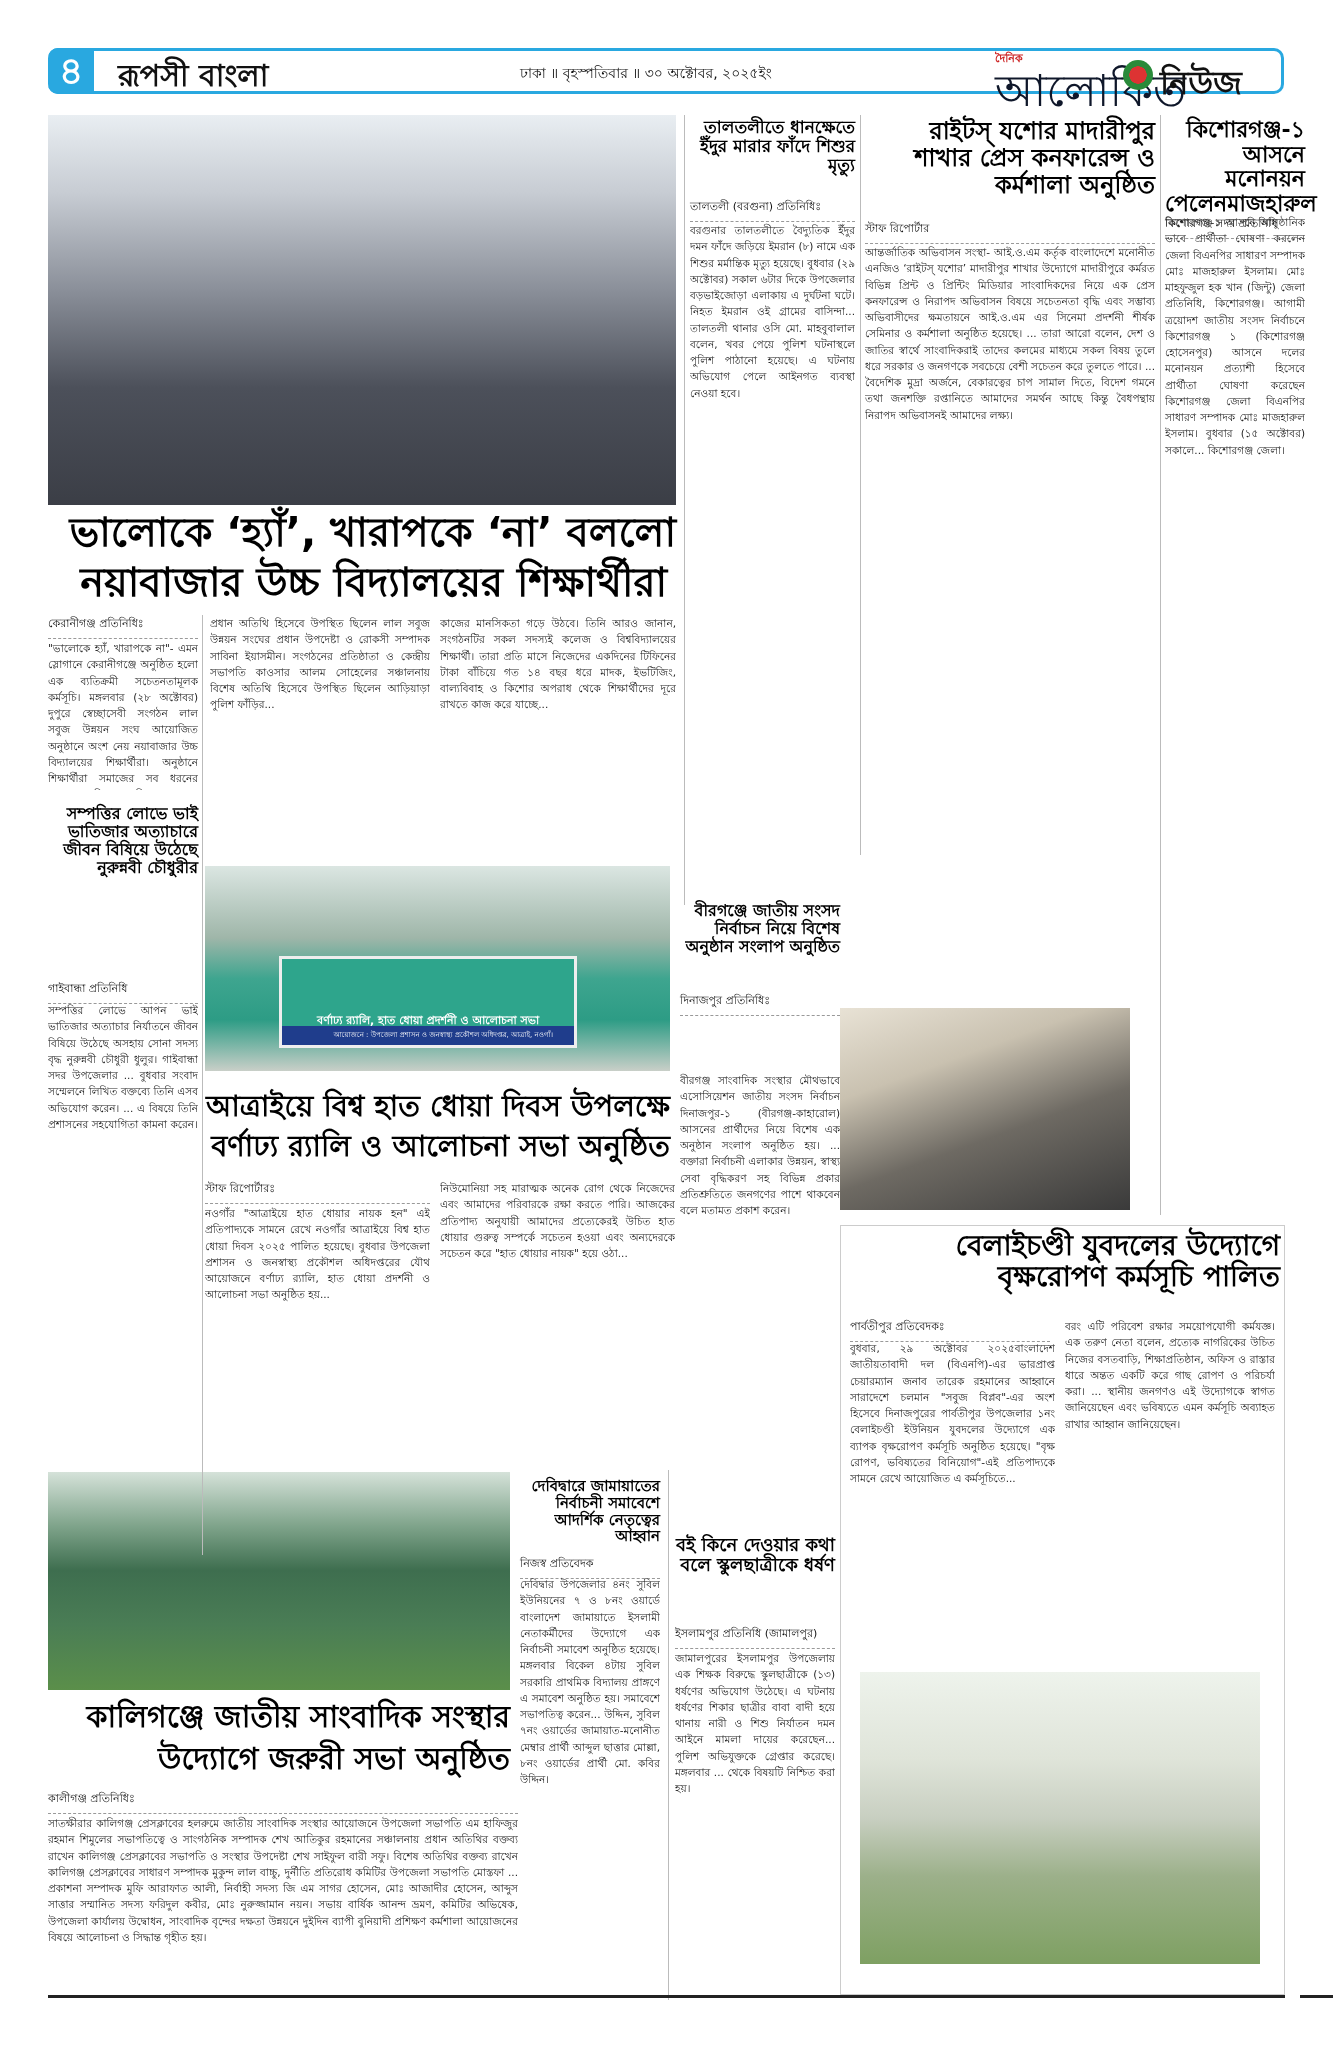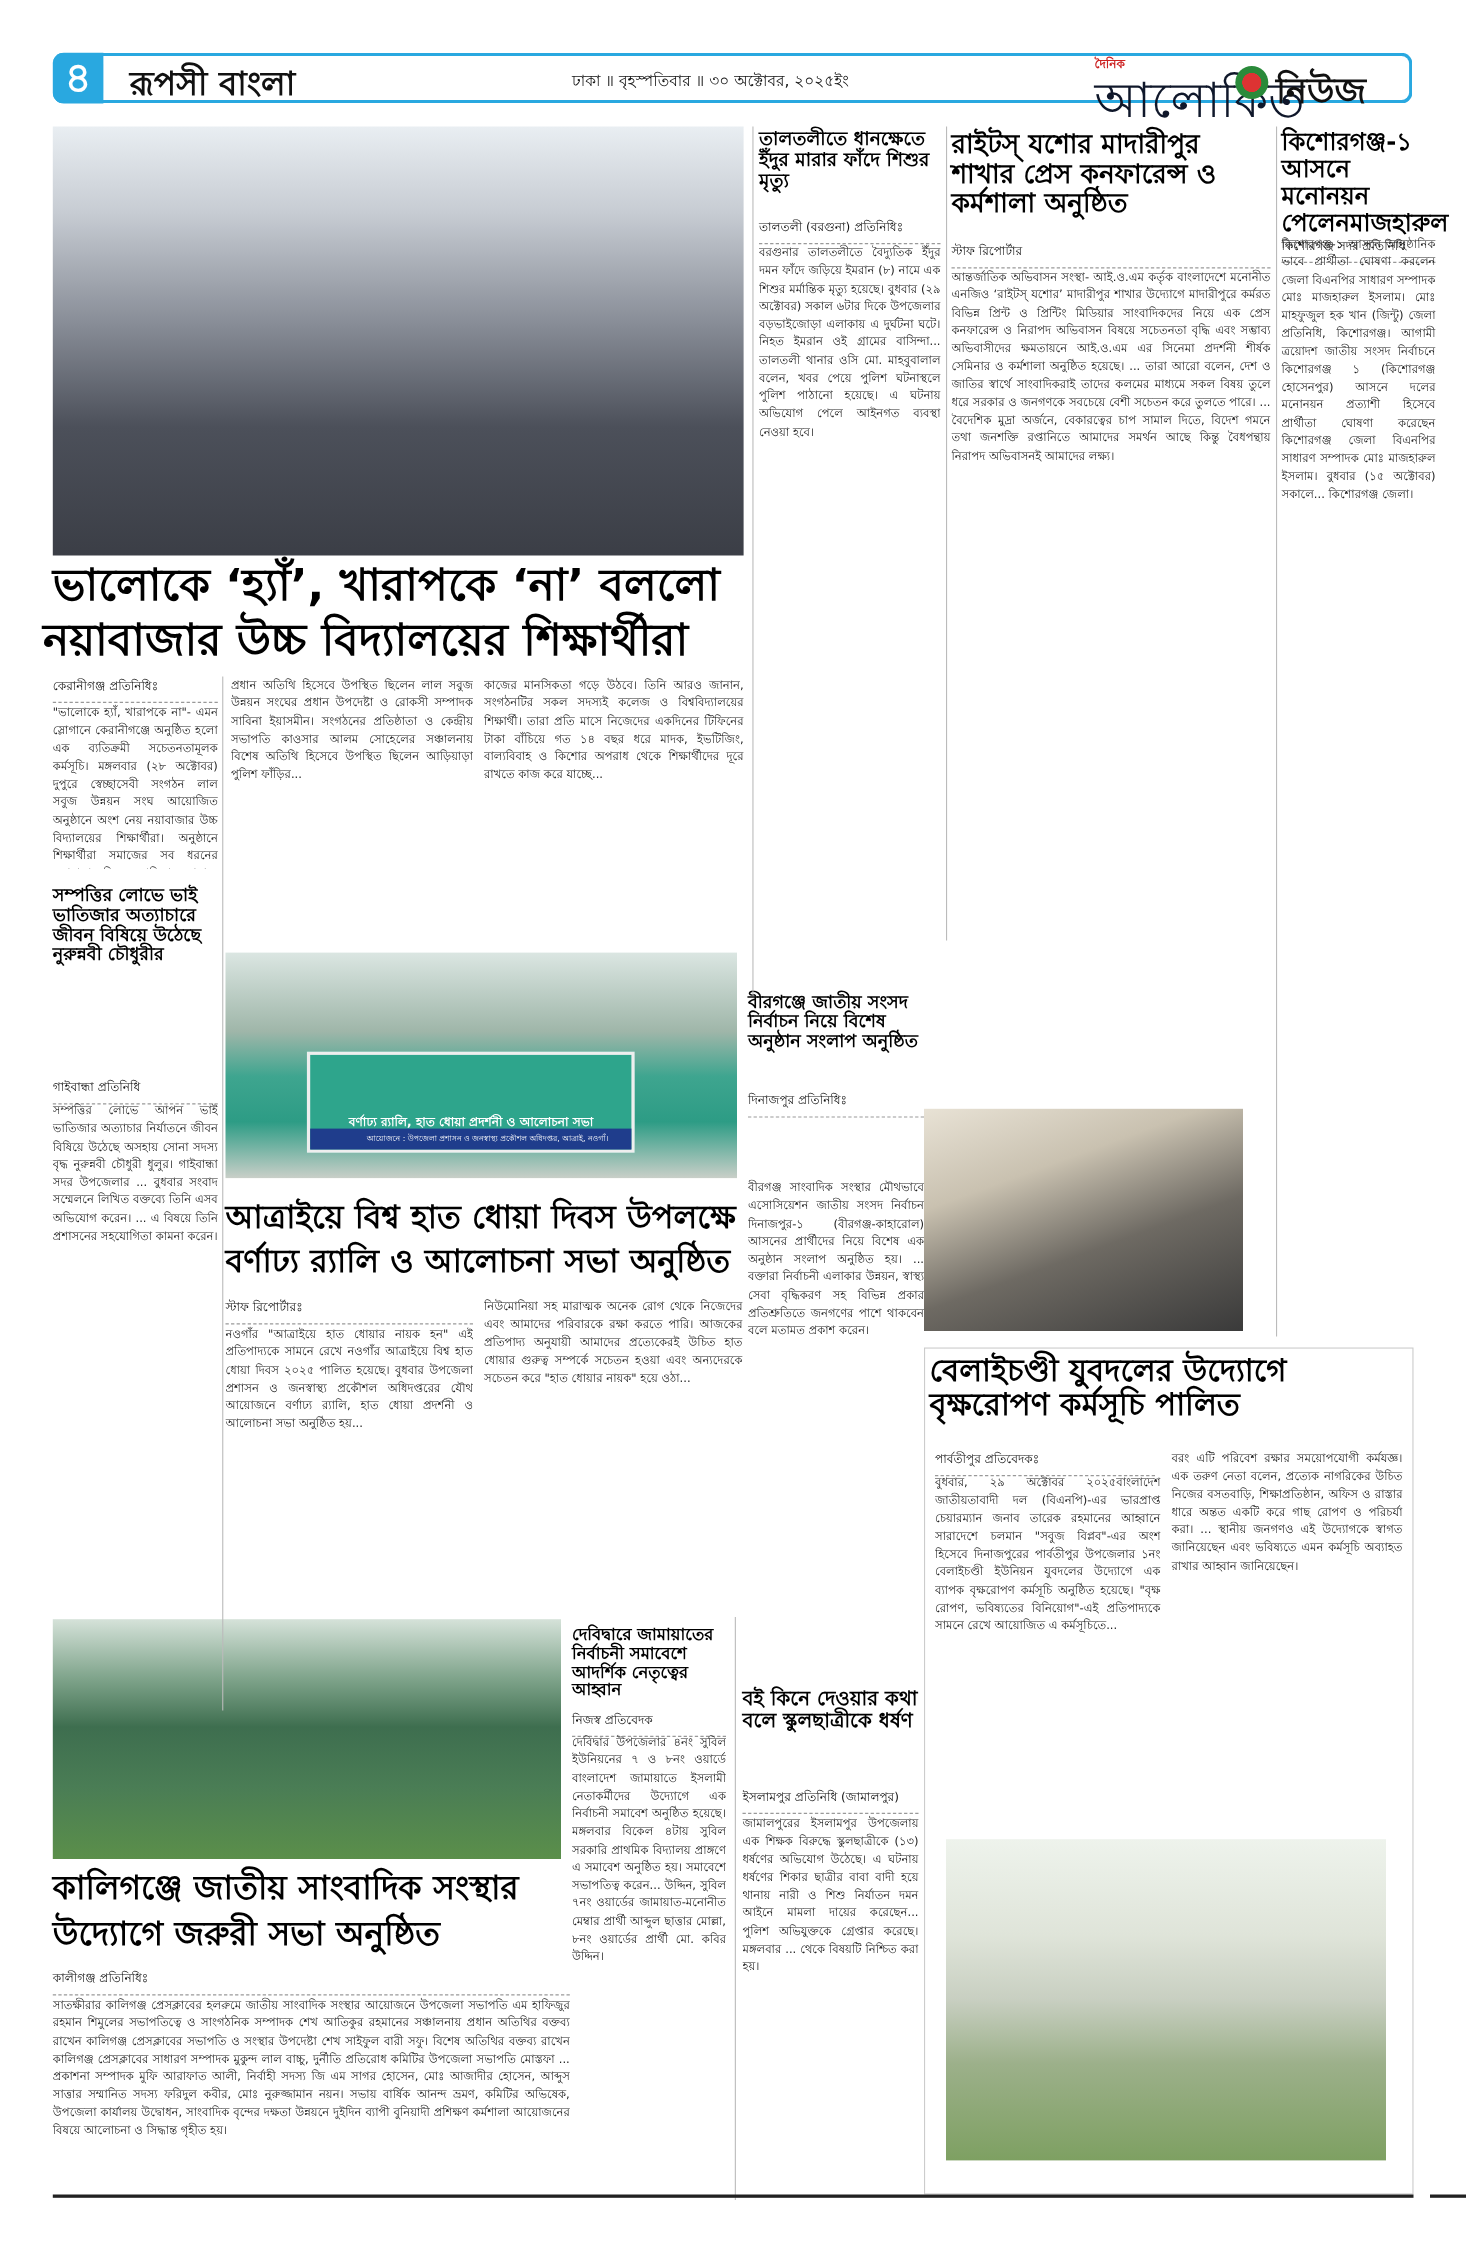--- a/index.html
+++ b/index.html
@@ -21,21 +21,21 @@
 
   .photo { background: #888; overflow: hidden; }
   .photo-crowd { background: linear-gradient(180deg,#e9eef2 0%,#c7ccd3 20%,#8a8f99 45%,#4c505a 70%,#3b3e46 100%); }
   .photo-rally { background: linear-gradient(180deg,#dbe6e2 0%,#9fb6a9 35%,#3ea58f 55%,#2d9c85 75%,#c9cfc8 100%); }
   .photo-group { background: linear-gradient(180deg,#d5e2d9 0%,#7ea38a 25%,#3e6e4f 45%,#4a7d55 70%,#5b8f4a 100%); }
   .photo-class { background: linear-gradient(160deg,#e8e2d5 0%,#c9c1b0 30%,#6e6a63 60%,#3a3a3a 100%); }
   .photo-tree { background: linear-gradient(180deg,#eef3ec 0%,#dfe4d9 30%,#c8cfc1 50%,#9cb08a 70%,#7ea062 100%); }
   .banner { position: absolute; left: 16%; top: 44%; width: 64%; height: 45%; background: #2ea58c; border: 3px solid #eee; }
   .banner-bottom { position: absolute; left: 0; bottom: 0; width: 100%; height: 22%; background: #1f3d8c; }
 
-  .headline { font-family: "DejaVu Sans", sans-serif; font-weight: bold; color: #000; text-align: left; line-height: 1.12; }
+  .headline { font-family: "DejaVu Sans", sans-serif; font-weight: bold; color: #000; text-align: right; line-height: 1.12; }
   .byline { font-size: 11px; border-bottom: 1px dashed #999; padding-bottom: 4px; }
   .body { font-size: 10.5px; line-height: 1.55; text-align: justify; color: #222; }
   .rule-v { background: #bbb; width: 1px; }
   .box { border: 1px solid #ccc; }
   .bottom-rule { height: 3px; background: #222; }
 </style>
 </head>
 <body>
 
 <div class="abs masthead"></div>

